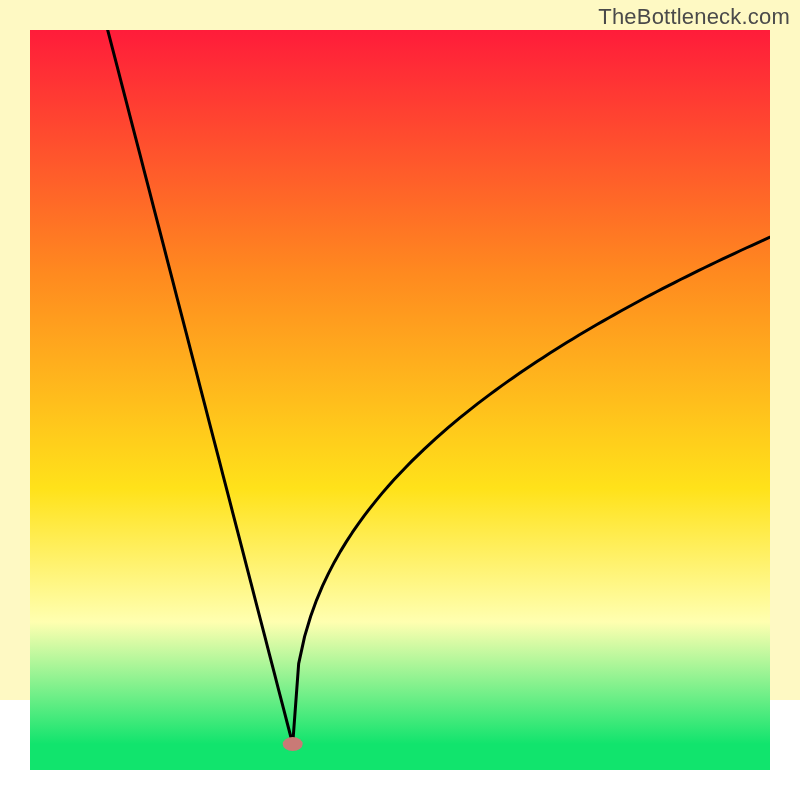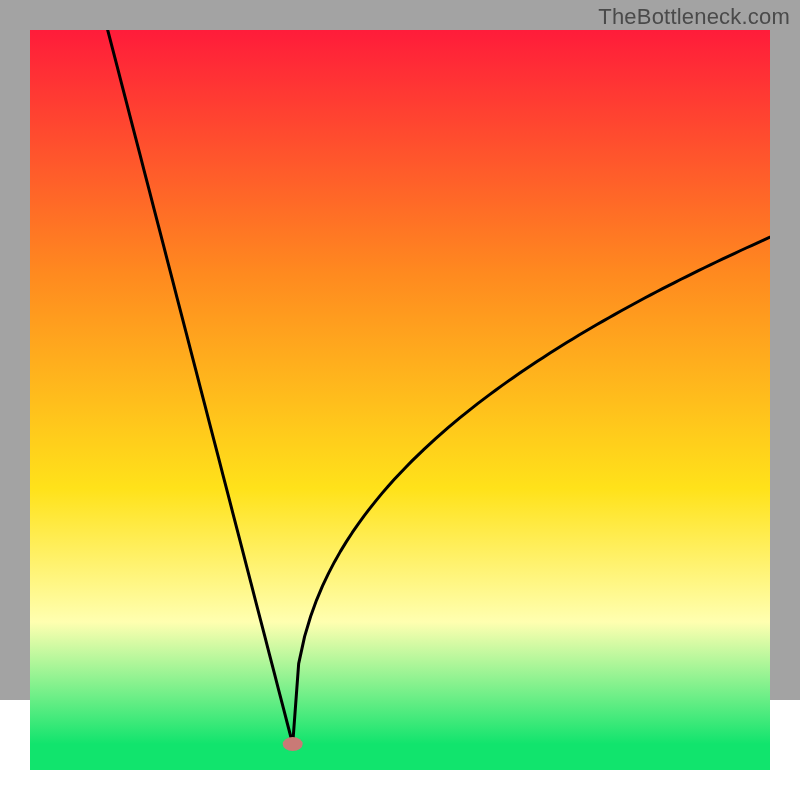--- a/index.html
+++ b/index.html
@@ -1,20 +1,20 @@
 <!DOCTYPE html>
 <html><head>
 <meta charset="utf-8">
 <style>
   * { margin: 0; padding: 0; box-sizing: border-box; }
   html, body { width: 800px; height: 800px; overflow: hidden; }
   .outer {
     width: 800px;
     height: 700px;
-    background: #a3a3a3;
+    background: #fef9c3;
     position: relative;
   }
   .watermark {
     position: absolute;
     top: 4px;
     right: 10px;
     font-family: Arial, Helvetica, sans-serif;
     font-size: 22px;
     color: #4a4a4a;
     font-weight: 500;

